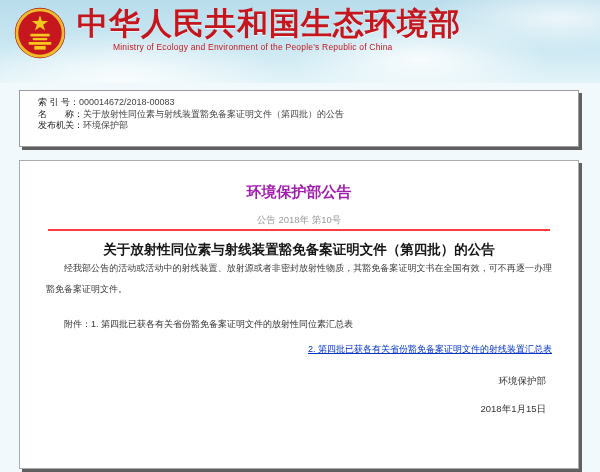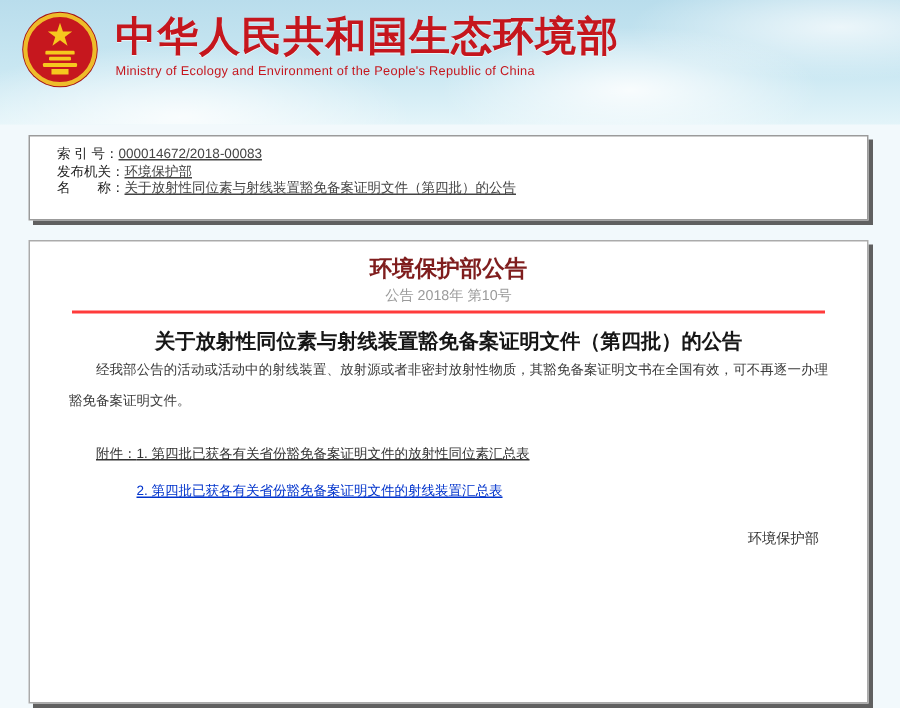--- a/index.html
+++ b/index.html
@@ -20,67 +20,67 @@
       radial-gradient(ellipse 220px 70px at 120px 78px, rgba(255,255,255,.8), rgba(255,255,255,0) 70%),
       radial-gradient(ellipse 200px 50px at 560px 18px, rgba(255,255,255,.7), rgba(255,255,255,0) 70%),
       linear-gradient(180deg,#b9ddec 0%,#c9e7f2 55%,#e3f4f9 100%);
     display:flex; align-items:flex-start;
     padding:7px 0 0 14px;
   }
   .logo-wrap { display:flex; align-items:flex-start; cursor:pointer; }
   .emblem { width:52px; height:52px; flex:0 0 auto; }
   .header-text { margin-left:11px; padding-top:2px; }
   .header-title {
-    color:#c5161d; font-size:27px; font-weight:bold;
+    color:#c5161d; font-size:31px; font-weight:bold;
     letter-spacing:1px; line-height:30px;
     text-shadow:0 1px 0 rgba(255,255,255,.6);
   }
-  .header-sub { color:#c5161d; font-size:8.5px; margin-top:3px; letter-spacing:.2px; }
+  .header-sub { color:#c5161d; font-size:8.5px; margin-top:3px; letter-spacing:.2px;margin-left:36px; }
 
   
   .meta-card {
     position:absolute; left:19px; top:90px; width:560px; height:57px;
     background:#fff; border:1px solid #9b9b9b;
     box-shadow:3px 3px 0 #606060;
     padding:6px 0 0 18px;
     font-size:9px; color:#333;
   }
   .meta-grid { display:flex; }
   .meta-col-left  { width:47%; }
   .meta-col-right { width:53%; }
   .meta-row { height:11.5px; line-height:11.5px; white-space:nowrap; }
   .meta-label { font-weight:normal; color:#222; }
-  .meta-value { color:#444;text-decoration:underline; }
+  .meta-value { color:#444; }
 
   
   .doc-card {
     position:absolute; left:19px; top:160px; width:560px; height:309px;
     background:#fff; border:1px solid #ababab;
     box-shadow:3px 3px 0 #606060;
     padding:9px 26px 0 26px;
     color:#333;
   }
-  .doc-org { text-align:center; color:#7f1d1d; font-weight:bold; font-size:15px; line-height:20px; margin:0; }
+  .doc-org { text-align:center; color:#a21caf; font-weight:bold; font-size:15px; line-height:20px; margin:12px; }
   .doc-no  { text-align:center; color:#9a9a9a; font-size:9.5px; line-height:11px; margin:2px 0 0; }
   .red-divider { border:none; border-top:2px solid #ff3b3b; margin:4px 2px 0 2px; }
   .doc-title { text-align:center; font-size:13.5px; font-weight:bold; color:#161616; margin:10px 0 0; line-height:18px; }
 
   .doc-body p {
     font-size:9px; color:#3a3a3a; line-height:21px;
     text-indent:2em; margin:0; text-align:justify;
   }
   .doc-p1 { margin-top:16px !important; }
   .doc-p2 { margin-top:0 !important;font-family:Liberation Mono, monospace; }
 
   .attach-line1 {
     font-size:9px; color:#333; line-height:21px;
-    margin:13px 0 0; padding-left:18px;text-decoration:underline;
+    margin:13px 0 0; padding-left:18px;
   }
   .attach-line1 .attach-label { color:#333; }
-  .attach-line2 { font-size:9px; line-height:21px; margin:4px 0 0; padding-left:45px; }
+  .attach-line2 { font-size:9px; line-height:21px; margin:4px 0 0; padding-left:45px;text-align:right; }
   .attach-link  { color:#0033cc; text-decoration:underline; cursor:pointer; }
 
   .doc-signer { text-align:right; font-size:9.5px; color:#333; margin-top:15px; padding-right:6px; }
   .doc-sign-date { text-align:right; font-size:9.5px; color:#333; margin-top:15px; padding-right:6px; }
 </style>
 </head>
 <body>
 
 <div class="site-header">
   <div class="logo-wrap">
@@ -101,24 +101,24 @@
   </div>
 </div>
 
 <div class="meta-card">
   <div class="meta-grid">
     <div class="meta-col-left">
       <div class="meta-row">
         <span class="meta-label">索 引 号：</span><span class="meta-value">000014672/2018-00083</span>
       </div>
       <div class="meta-row">
-        <span class="meta-label">发布机关：</span><span class="meta-value">环境保护部</span>
+        <span class="meta-label">名　　称：</span><span class="meta-value">关于放射性同位素与射线装置豁免备案证明文件（第四批）的公告</span>
       </div>
       <div class="meta-row">
-        <span class="meta-label">名　　称：</span><span class="meta-value">关于放射性同位素与射线装置豁免备案证明文件（第四批）的公告</span>
+        <span class="meta-label">发布机关：</span><span class="meta-value">环境保护部</span>
       </div>
     </div>
     <div class="meta-col-right">
       <div class="meta-row"></div>
     </div>
   </div>
 </div>
 
 <div class="doc-card">
   <h1 class="doc-org">环境保护部公告</h1>
@@ -131,14 +131,15 @@
   </div>
 
   <div class="attach-line1">
     <span class="attach-label">附件：</span><span>1. 第四批已获各有关省份豁免备案证明文件的放射性同位素汇总表</span>
   </div>
   <div class="attach-line2">
     <a class="attach-link">2. 第四批已获各有关省份豁免备案证明文件的射线装置汇总表</a>
   </div>
 
   <div class="doc-signer">环境保护部</div>
+  <div class="doc-sign-date">2018年1月15日</div>
 
 </div>
 
 </body></html>

